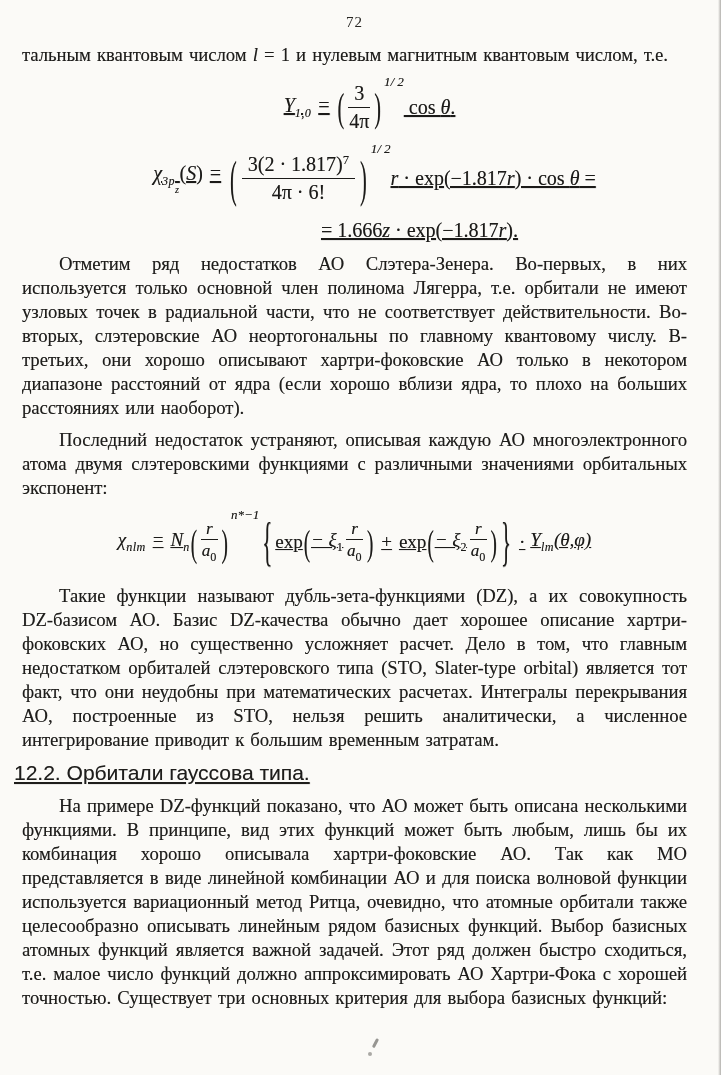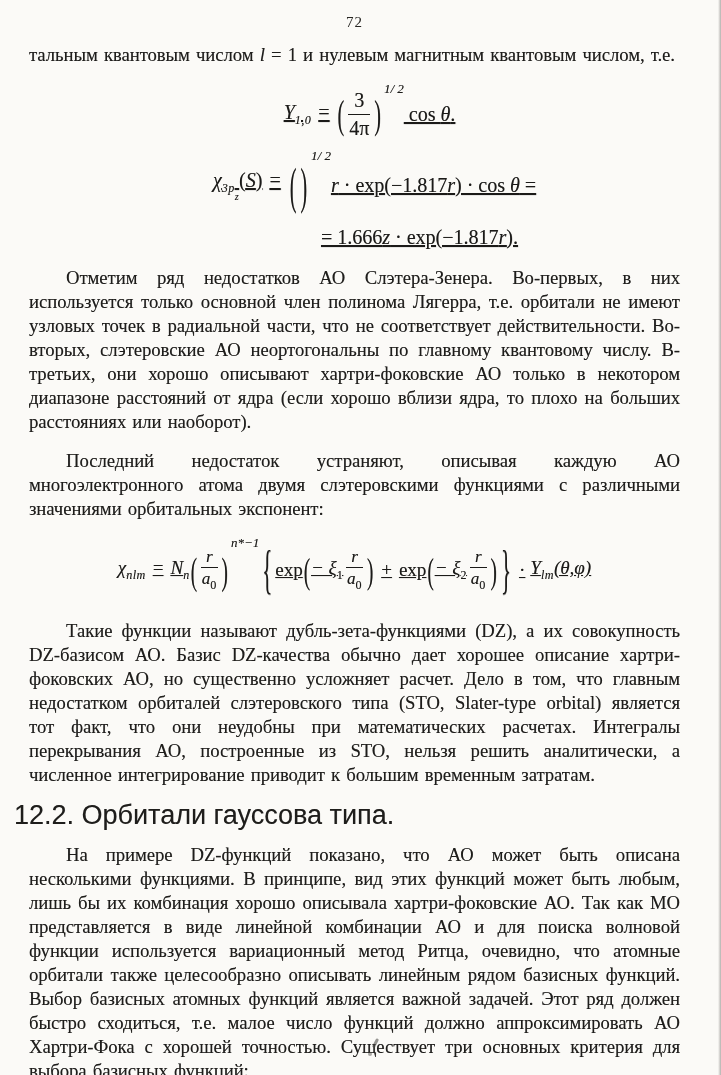--- a/index.html
+++ b/index.html
@@ -8,30 +8,31 @@
     width:721px; height:1075px; overflow:hidden; position:relative;
     background:#fbfaf7; color:#1e1d1b;
     font-family:"Liberation Serif","DejaVu Serif",serif;
   }
   .sheet { width:721px; height:1075px; padding:12px 26px 0 14px; position:relative; }
   .pagenum {
     text-align:center; font-size:15px; letter-spacing:1px;
     margin:2px 0 12px 0; color:#262522;
   }
   p.body-p {
-    margin:15px; font-size:18.6px; line-height:24px; text-align:justify;
+    margin:8px; font-size:18.6px; line-height:24px; text-align:justify;
     word-spacing:1.5px; hyphens:auto;
     text-shadow:0.2px 0.2px 0.3px rgba(20,20,20,0.45);
   }
   p.first { margin-top:8px; }
   .indent { text-indent:37px; }
   .heading {
     font-family:"Liberation Sans","DejaVu Sans",sans-serif;
-    font-size:27px; line-height:26px; margin:8px 0 4px 0;
+    font-size:21px; line-height:26px; margin:8px 0 4px 0;
     text-shadow:0.2px 0.2px 0.3px rgba(20,20,20,0.4);
+    text-decoration:underline;
   }
   .em { }
 
   
   .math {
     display:flex; align-items:center; justify-content:center;
     font-size:20px; color:#1b1a18;
     text-shadow:0.2px 0.2px 0.3px rgba(20,20,20,0.45);
   }
   .f1 { min-height:64px; margin:4px 0 2px 0; transform:translateX(15px); }
@@ -84,20 +85,24 @@
       </span>
     <span class="st st-f1">)</span>
     <span class="pw">1/ 2</span>
     <span class="chunk"><span> cos </span><span class="v">θ</span><span>.</span></span>
   </div>
 
 
   <div class="math f2">
     <span class="chunk"><span class="v">χ</span><span class="sb"><span class="v">3p</span><span class="sbz v">z</span></span><span>(</span><span class="v">S</span><span>)</span><span class="op">=</span></span>
     <span class="st st-f2">(</span>
+    <span class="frac">
+        <span class="num"><span>3(2 · 1.817)</span><span class="sp">7</span></span>
+        <span class="den">4π · 6!</span>
+      </span>
     <span class="st st-f2">)</span>
     <span class="pw">1/ 2</span>
     <span class="chunk"><span class="v">r</span><span> · exp(−1.817</span><span class="v">r</span><span>) · cos </span><span class="v">θ</span><span> =</span></span>
   </div>
 
   <div class="math f2b">
     <span class="chunk"><span>= 1.666</span><span class="v">z</span><span> · exp(−1.817</span><span class="v">r</span><span>).</span></span>
   </div>
 
   <p class="body-p indent">Отметим ряд недостатков АО Слэтера-Зенера. Во-первых, в них используется только основной член полинома Лягерра, т.е. орбитали не имеют узловых точек в радиальной части, что не соответствует действительности. Во-вторых, слэтеровские АО неортогональны по главному квантовому числу. В-третьих, они хорошо описывают хартри-фоковские АО только в некотором диапазоне расстояний от ядра (если хорошо вблизи ядра, то плохо на больших расстояниях или наоборот).</p>

